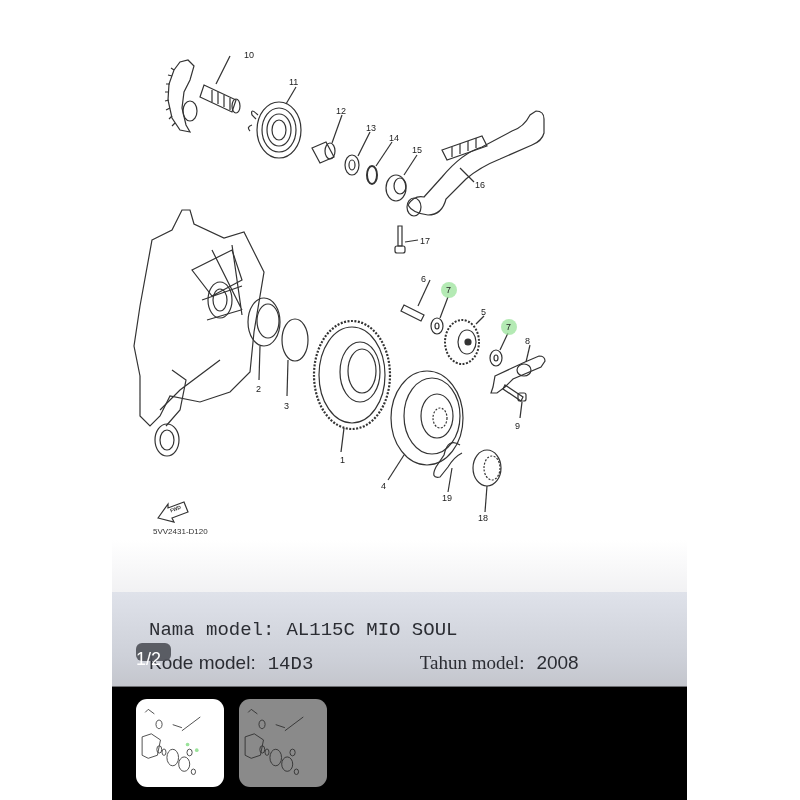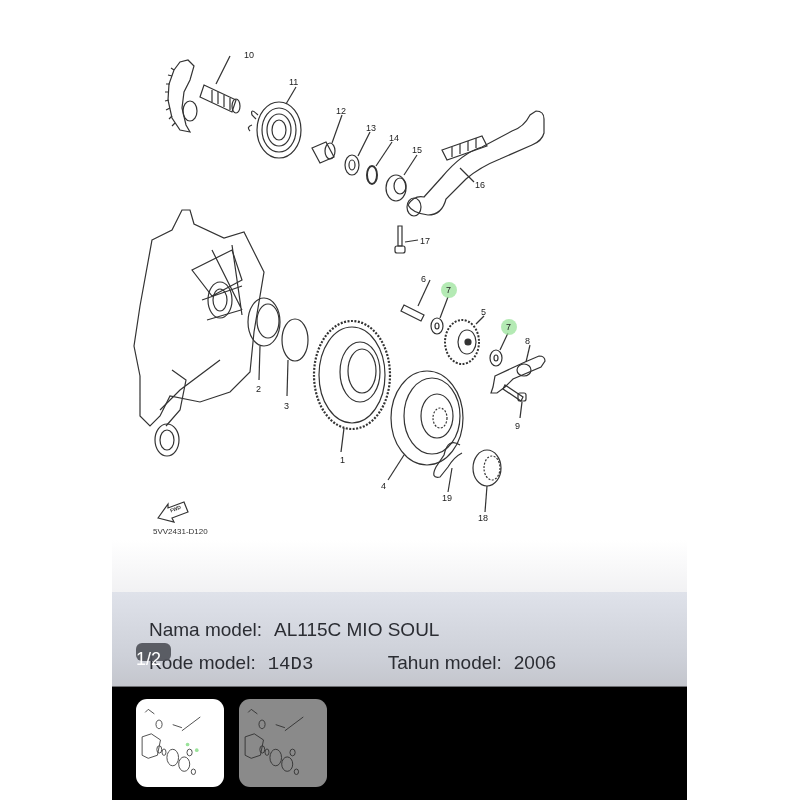--- a/index.html
+++ b/index.html
@@ -5,24 +5,24 @@
   html,body{margin:0;padding:0;background:#ffffff;}
   body{width:800px;height:800px;position:relative;overflow:hidden;font-family:"Liberation Sans",sans-serif;}
   .viewer{position:absolute;left:112px;top:0;width:575px;height:800px;background:#ffffff;overflow:hidden;}
   .diagram{position:absolute;left:0;top:0;width:575px;height:560px;background:#ffffff;}
   .diagram svg{position:absolute;left:0;top:0;}
   .fade{position:absolute;left:0;top:540px;width:575px;height:54px;background:linear-gradient(#ffffff,#f1f1f3);}
   .info{position:absolute;left:0;top:592px;width:575px;height:94px;background:linear-gradient(#dfe2ea,#cdd0d8 70%,#c4c6cd);}
   .info-row{position:absolute;left:37px;font-size:19px;color:#2b2d33;white-space:nowrap;}
   .info-row .lbl{display:inline-block;}
   .info-row .val{display:inline-block;margin-left:12px;}
-  .row1{top:27px;}
+  .row1{top:27px;font-family:Liberation Mono, monospace;}
   .row2{top:60px;}
   .row2 .v1{width:116px;font-family:Liberation Mono, monospace;}
-  .row2 .lbl2{margin-left:4px;}
+  .row2 .lbl2{margin-left:36px;font-family:Liberation Serif, serif;}
   .counter{position:absolute;left:24px;top:51px;width:35px;height:18px;background:rgba(80,82,90,0.92);border-radius:6px;color:#fff;font-size:18px;line-height:33px;text-align:left;}
   .strip{position:absolute;left:0;top:686px;width:575px;height:114px;background:#000000;border-top:1px solid #6d6e72;}
   .thumb{position:absolute;top:12px;width:88px;height:88px;border-radius:11px;overflow:hidden;}
   .thumb.t1{left:24px;background:#ffffff;}
   .thumb.t2{left:127px;background:#8a8a8a;}
   .thumb svg{position:absolute;left:0;top:0;}
   .pn{font-family:"Liberation Sans",sans-serif;font-size:9px;fill:#222;}
   .hl{fill:#9be39b;opacity:0.75;}
 </style>
 </head>
@@ -170,21 +170,21 @@
     </svg>
   </div>
 
   <div class="fade"></div>
 
   <div class="info">
     <div class="info-row row1">
       <span class="lbl">Nama model:</span><span class="val">AL115C MIO SOUL</span>
     </div>
     <div class="info-row row2">
-      <span class="lbl">Kode model:</span><span class="val v1">14D3</span><span class="lbl lbl2">Tahun model:</span><span class="val">2006</span>
+      <span class="lbl">Kode model:</span><span class="val v1">14D3</span><span class="lbl lbl2">Tahun model:</span><span class="val">2008</span>
     </div>
     <div class="counter">1/2</div>
   </div>
 
   <div class="strip">
     <div class="thumb t1" title="Image 1">
       <svg width="88" height="88" viewBox="0 0 575 560">
         <g fill="none" stroke="#444" stroke-width="6">
           <path d="M60 80 l20 -20 l40 30 M150 130 a20 28 0 1 0 1 0 M240 160 l60 20 M300 200 l120 -90"></path>
           <path d="M40 240 l60 -20 l60 40 l-20 100 l-60 20 l-40 -20 z"></path>

